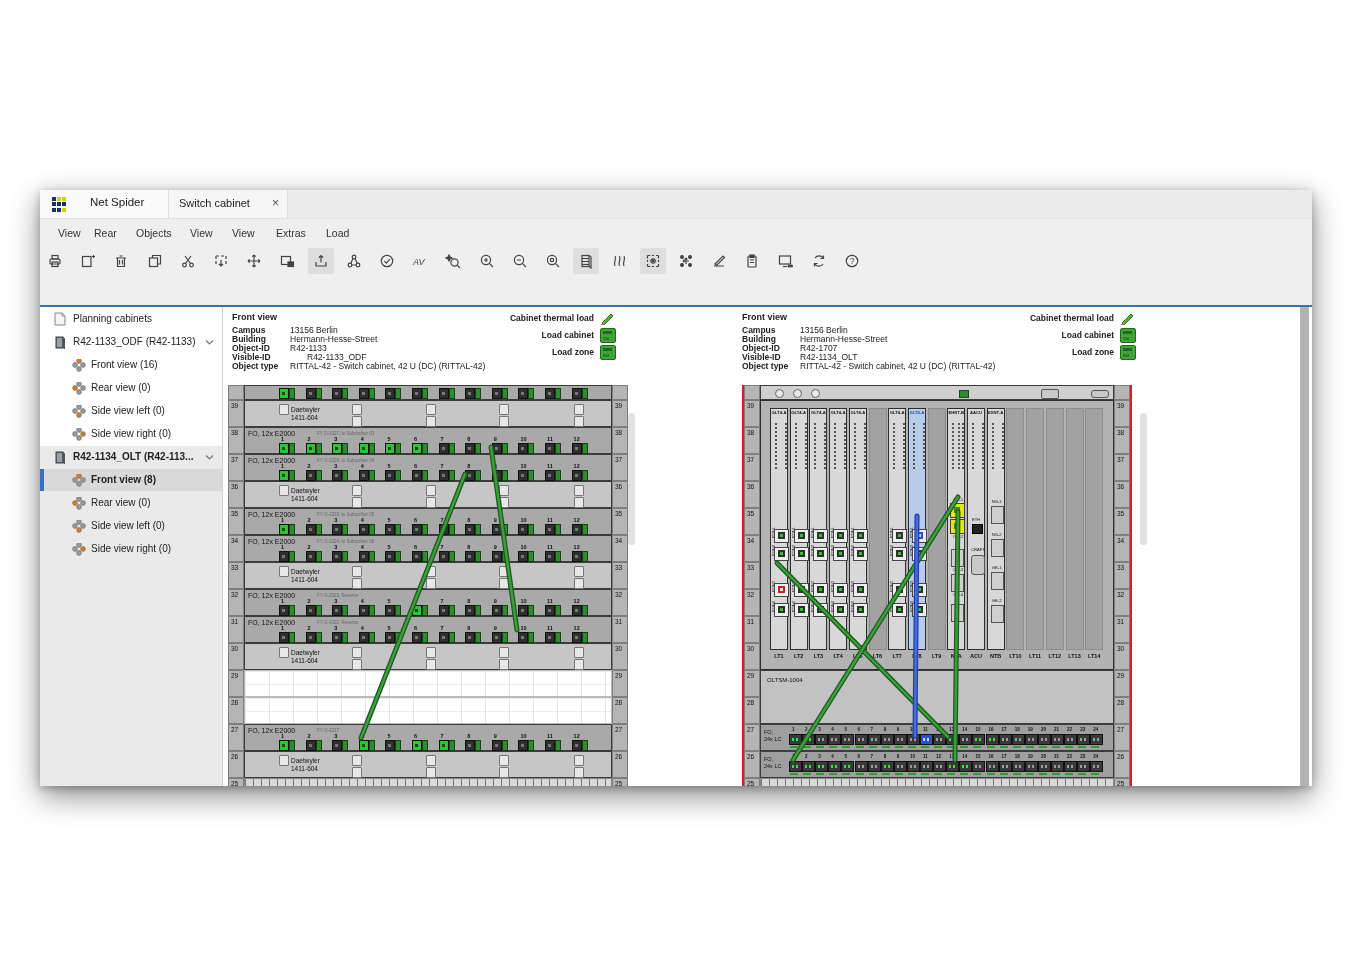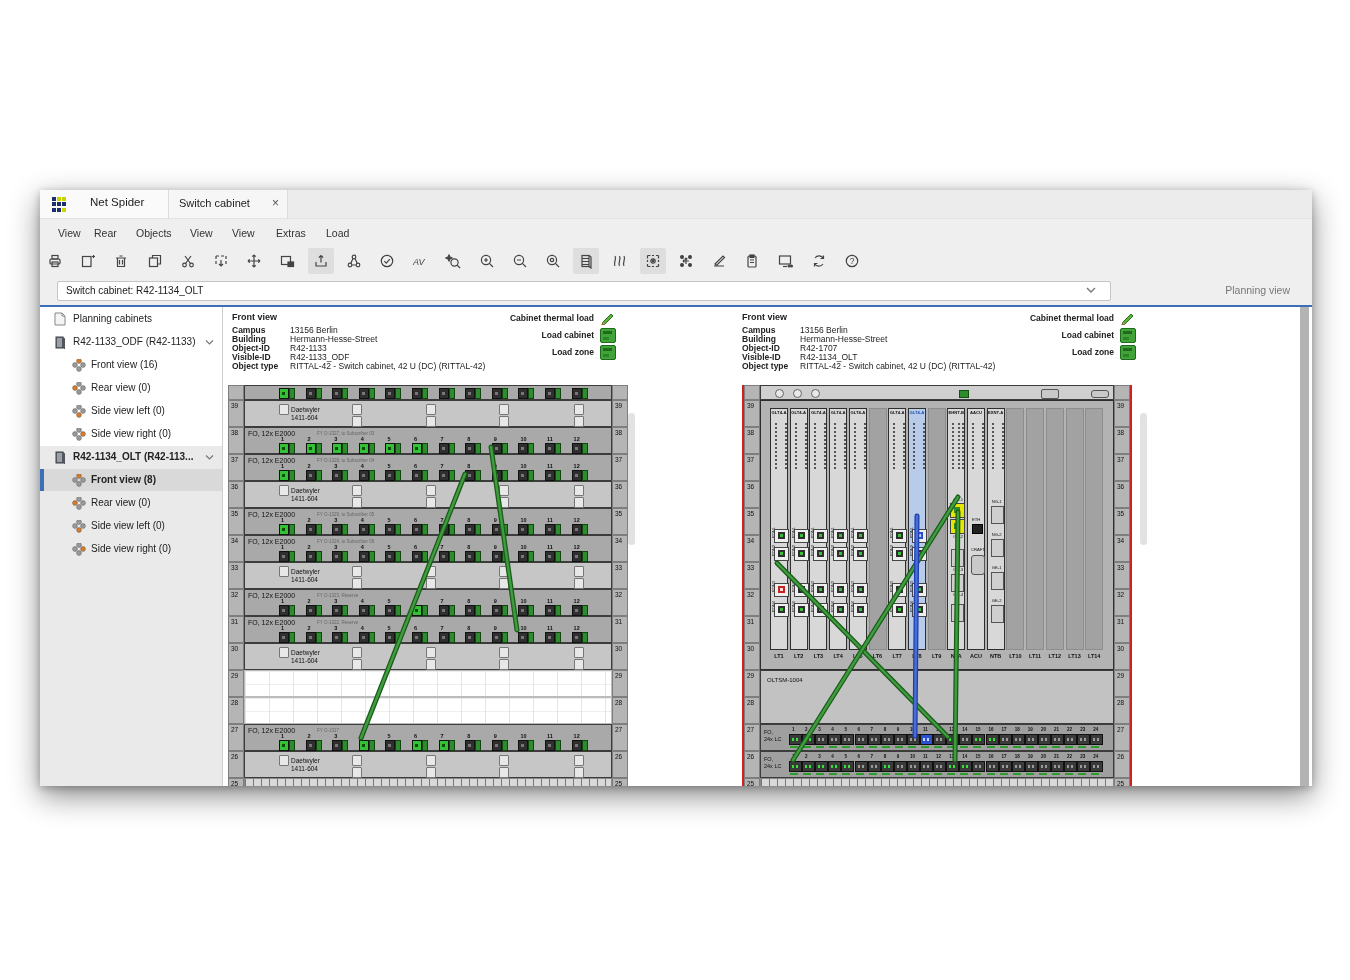--- a/index.html
+++ b/index.html
@@ -289,29 +289,20 @@
           </svg>
         </div>
         <div class="tbtn" style="left: 798.8px;">
           <svg width="16" height="16" viewBox="0 0 16 16" fill="none" stroke="#444" stroke-width="1.2">
             <circle cx="8" cy="8" r="5.7"></circle>
             <text x="5.8" y="11" font-size="8.5" fill="#444" stroke="none" font-family="Liberation Sans">?</text>
           </svg>
         </div>
       </div>
 
-  <div id="comborow" class="abs">
-    <div id="combo" class="abs">
-      <span class="val">Switch cabinet: R42-1134_OLT</span>
-      <svg class="chev" width="10" height="8" viewBox="0 0 10 8">
-            <polyline points="1,2 5,6 9,2" fill="none" stroke="#777" stroke-width="1.4"></polyline>
-          </svg>
-    </div>
-    <span id="planview" class="abs">Planning view</span>
-  </div>
 
   <div id="blueline" class="abs"></div>
 
   <div id="content" class="abs">
     <div id="sidebar" class="abs"></div>
     <div id="sidebarGray" class="abs"></div>
     <div id="treerows" class="abs" style="left:0;top:0;width:182px;height:479px;">
           <div class="treerow" style="top: 1px;">
             <span class="ticon" style="left:14px"><svg width="12" height="14" viewBox="0 0 12 14">
                 <path d="M1 1h7l3 3v9H1z" fill="#f4f4f4" stroke="#888"></path>
@@ -418,21 +409,21 @@
     <div id="sidedivider" class="abs"></div>
     <div id="hdrLeft" class="abs hdr" style="left:188px;top:0;width:400px;height:78px;">
           <span class="title" style="left:4px;top:5px">Front view</span>
           <span class="lab" style="left:4px;top:18px">Campus</span>
           <span class="val" style="left:62px;top:18px">13156 Berlin</span>
           <span class="lab" style="left:4px;top:27px">Building</span>
           <span class="val" style="left:62px;top:27px">Hermann-Hesse-Street</span>
           <span class="lab" style="left:4px;top:36px">Object-ID</span>
           <span class="val" style="left:62px;top:36px">R42-1133</span>
           <span class="lab" style="left:4px;top:45px">Visible-ID</span>
-          <span class="val" style="left:62px;top:45px">R42-1133_ODF</span>
+          <span class="val" style="left:79px;top:45px">R42-1133_ODF</span>
           <span class="lab" style="left:4px;top:54px">Object type</span>
           <span class="val" style="left:62px;top:54px">RITTAL-42 - Switch cabinet, 42 U (DC) (RITTAL-42)</span>
           <span class="loadlab" style="left:256px;top:6px">Cabinet thermal load</span>
           <svg style="position:absolute;left:372px;top:4px" width="15" height="14" viewBox="0 0 15 14">
             <path d="M3 11L11 3l2 2-8 8-3 1z" fill="#59b53a" stroke="#2e6e1e"></path>
             <path d="M3 11l-1 3 3-1" fill="#e0b080" stroke="#8a6a40"></path>
           </svg>
           <span class="loadlab" style="left:256px;top:23px">Load cabinet</span>
           <span class="loadicon" style="left:372px;top:21px">
             <i></i>

